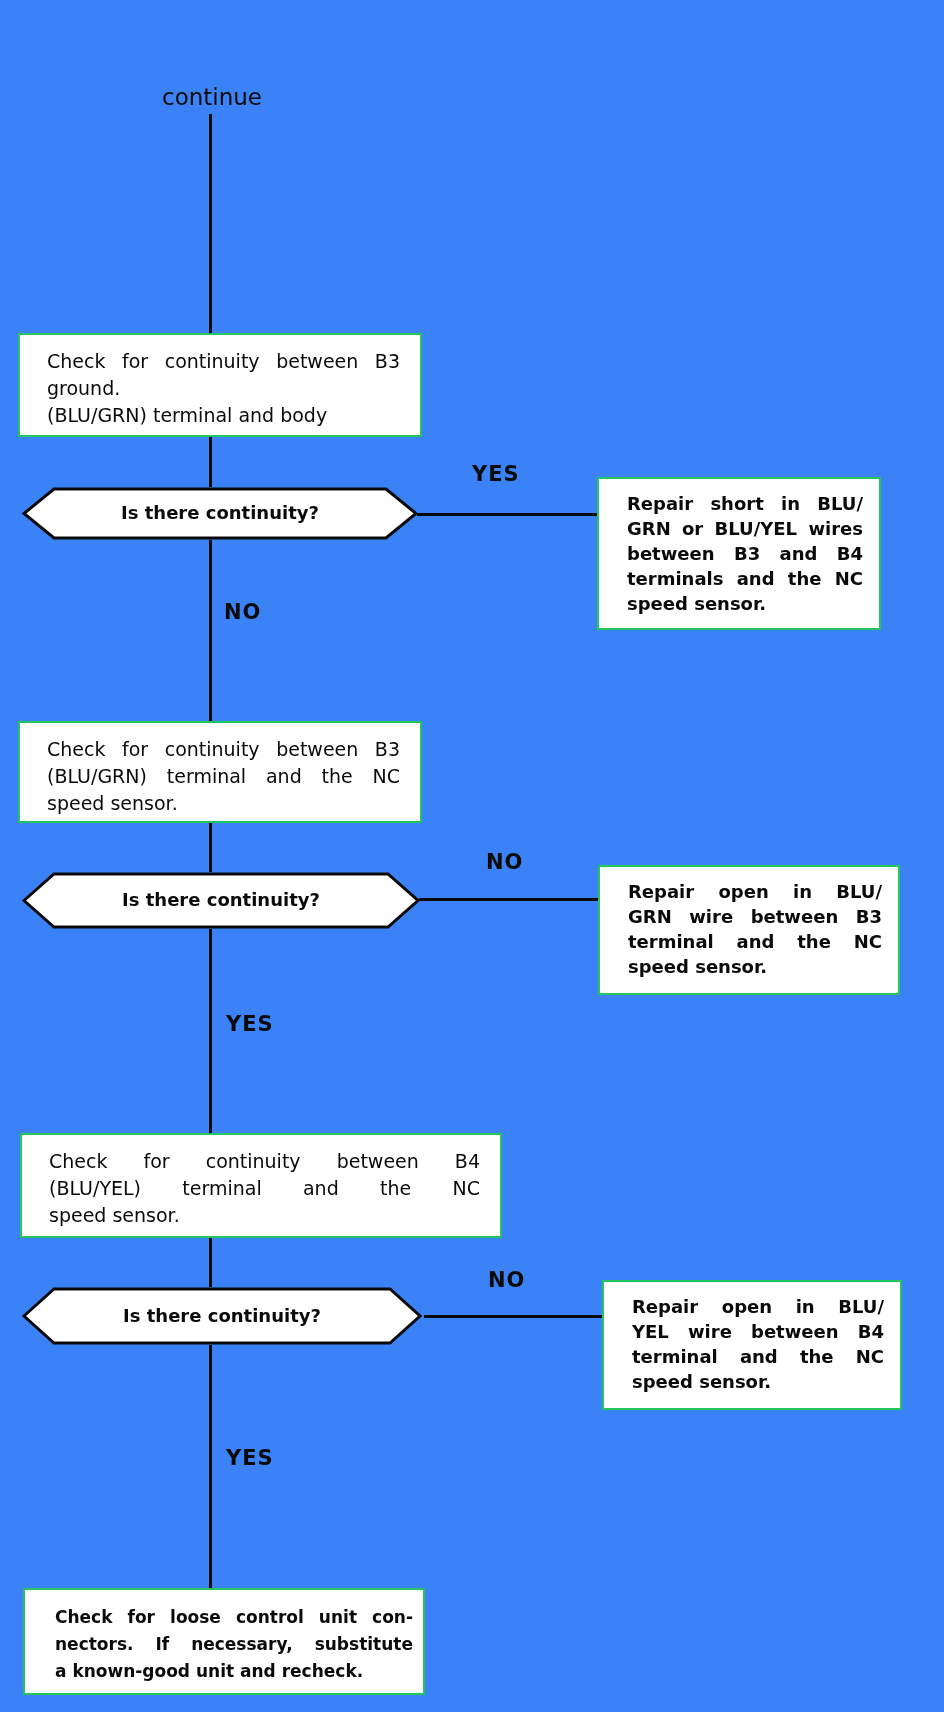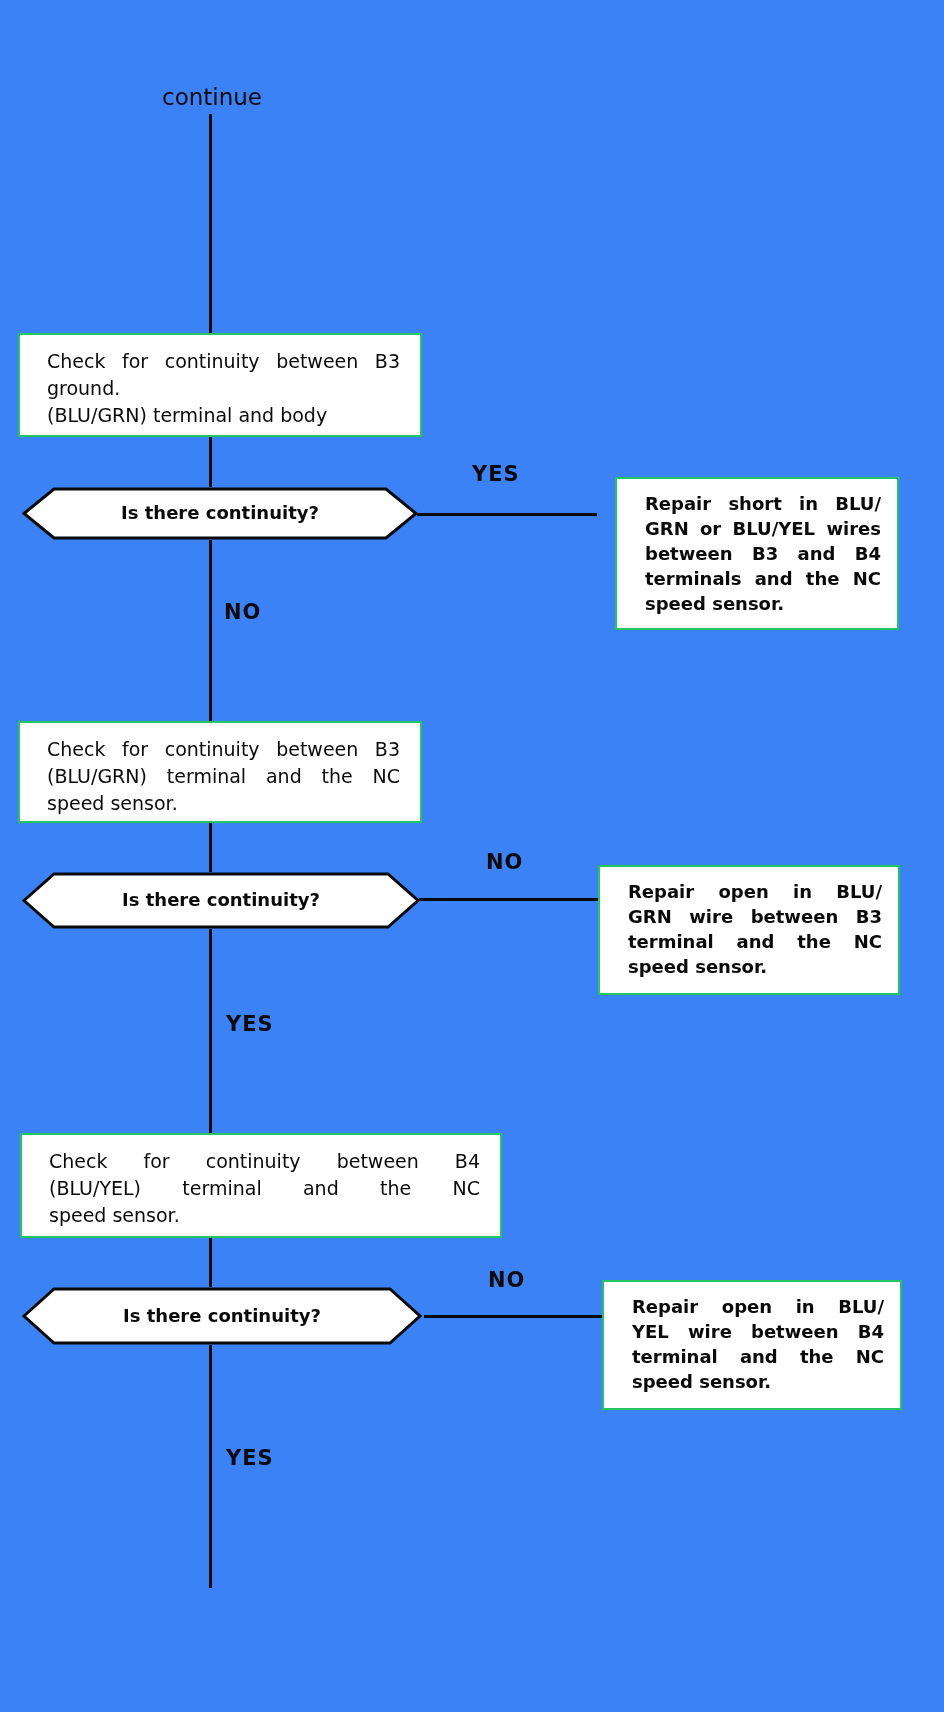--- a/index.html
+++ b/index.html
@@ -96,21 +96,21 @@
   <div class="hex" style="left:22px; top:487px; width:396px; height:53px;">
     <svg viewBox="0 0 396 53">
       <polygon points="2,26.5 32,2 364,2 394,26.5 364,51 32,51" fill="#ffffff" stroke="#0a0a0a" stroke-width="3"></polygon>
     </svg>
     <span class="hex-label">Is there continuity?</span>
   </div>
 
   <div class="flow-label" style="left:472px; top:462px;">YES</div>
   <div class="flow-label" style="left:224px; top:600px;">NO</div>
 
-  <div class="pbox repair-text" style="left:615px; top:477px; width:284px; height:153px;">
+  <div class="pbox repair-text" style="left:597px; top:477px; width:284px; height:153px;">
     <div class="tline">Repair short in BLU/</div>
     <div class="tline">GRN or BLU/YEL wires</div>
     <div class="tline">between B3 and B4</div>
     <div class="tline">terminals and the NC</div>
     <div class="tline">speed sensor.</div>
   </div>
 
   <div class="pbox check-text" style="left:18px; top:721px; width:404px; height:102px;">
     <div class="tline">Check for continuity between B3</div>
     <div class="tline">(BLU/GRN) terminal and the NC</div>
@@ -150,14 +150,19 @@
   <div class="flow-label" style="left:488px; top:1268px;">NO</div>
   <div class="flow-label" style="left:226px; top:1446px;">YES</div>
 
   <div class="pbox repair-text" style="left:602px; top:1280px; width:300px; height:130px;">
     <div class="tline">Repair open in BLU/</div>
     <div class="tline">YEL wire between B4</div>
     <div class="tline">terminal and the NC</div>
     <div class="tline">speed sensor.</div>
   </div>
 
+  <div class="pbox final-text" style="left:23px; top:1588px; width:402px; height:107px;">
+    <div class="tline">Check for loose control unit con-</div>
+    <div class="tline">nectors. If necessary, substitute</div>
+    <div class="tline">a known-good unit and recheck.</div>
+  </div>
 
 </div>
 
 </body></html>

